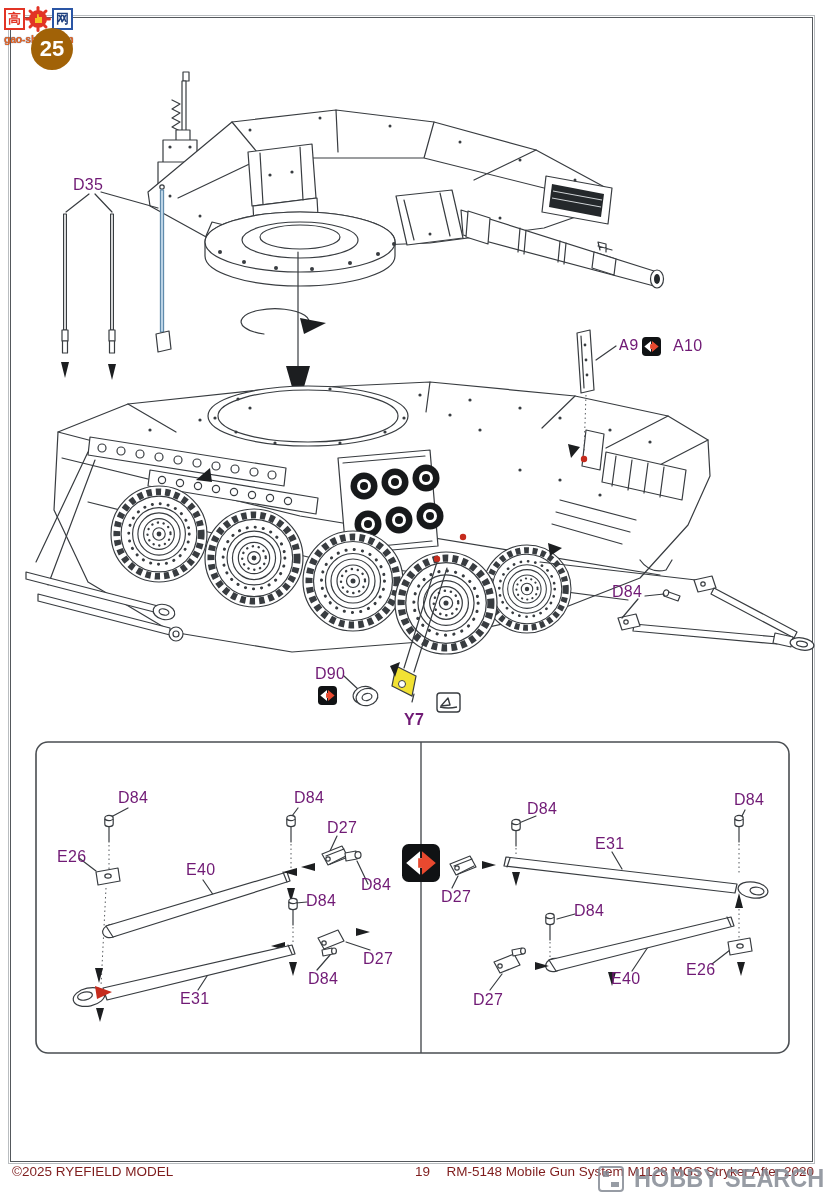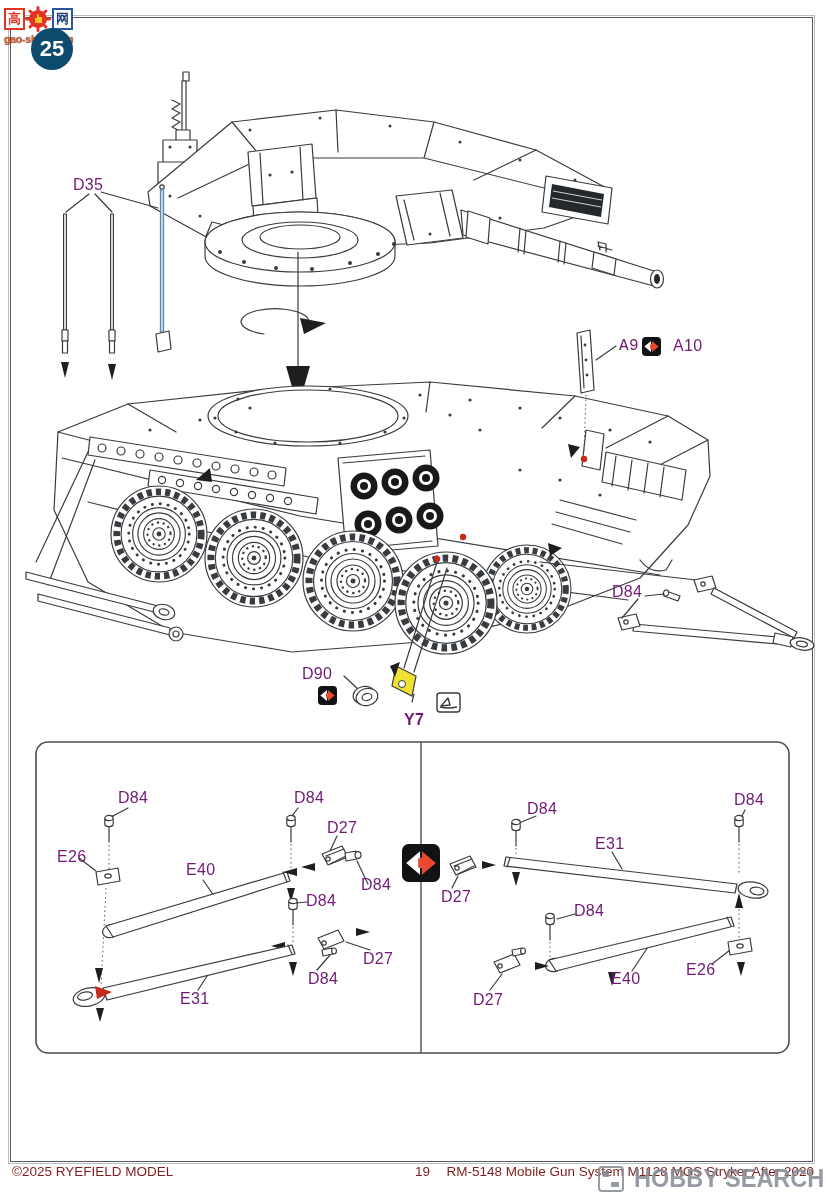--- a/index.html
+++ b/index.html
@@ -10,21 +10,21 @@
   .frame-inner{position:absolute;left:10px;top:17px;width:801px;height:1143px;
         border:1.5px solid #54585c;pointer-events:none;}
   svg.art{position:absolute;left:0;top:0;}
   .ln{fill:none;stroke:#383c40;stroke-width:1.2;stroke-linejoin:round;stroke-linecap:round;}
   .fw{fill:#ffffff;stroke:#383c40;stroke-width:1.2;stroke-linejoin:round;stroke-linecap:round;}
   .dt{fill:none;stroke:#55595d;stroke-width:1;stroke-dasharray:1.5 3;}
   .arr{fill:#1c1e20;stroke:none;}
   .b{fill:#383c40;stroke:none;}
   .callout{position:absolute;font-size:16px;color:#701a75;letter-spacing:.3px;white-space:nowrap;}
   .step-badge{position:absolute;left:31px;top:28px;width:42px;height:42px;border-radius:50%;
-        background:#0c4a6e;color:#fff;display:flex;align-items:center;justify-content:center;
+        background:#a16207;color:#fff;display:flex;align-items:center;justify-content:center;
         font-size:22px;font-weight:bold;}
   
   .gs{position:absolute;left:4px;top:8px;width:90px;}
   .gs-row{display:flex;align-items:flex-start;}
   .gs-box{width:17px;height:18px;border:2px solid;display:flex;align-items:center;justify-content:center;
         font-size:13px;font-weight:bold;background:#fff;}
   .gs-box.red{border-color:#e23425;color:#e23425;}
   .gs-box.blue{border-color:#2a55a5;color:#20407e;margin-left:1px;}
   .gs-url{font-size:10.5px;font-weight:bold;color:#e8641c;margin-top:1px;letter-spacing:-0.2px;
         text-shadow:0 0 1px #27407c;}
@@ -357,21 +357,21 @@
       <path class="fw" d="M512,950 L522,948 L523,954 L513,956 Z"></path>
       <ellipse class="fw" cx="523" cy="951" rx="2.4" ry="3"></ellipse>
     </g>
   </svg>
 
   <div id="labels-layer">
       <div class="callout" style="left: 73px; top: 176px;">D35</div>
       <div class="callout" style="left: 619px; top: 337px; font-family: Liberation Mono, monospace;">A9</div>
       <div class="callout" style="left: 673px; top: 337px;">A10</div>
       <div class="callout" style="left: 612px; top: 583px;">D84</div>
-      <div class="callout" style="left: 302px; top: 665px;">D90</div>
+      <div class="callout" style="left: 315px; top: 665px;">D90</div>
       <div class="callout" style="left: 404px; top: 711px; font-weight: bold;">Y7</div>
       <div class="callout" style="left: 118px; top: 789px;">D84</div>
       <div class="callout" style="left: 294px; top: 789px;">D84</div>
       <div class="callout" style="left: 327px; top: 819px;">D27</div>
       <div class="callout" style="left: 57px; top: 848px;">E26</div>
       <div class="callout" style="left: 186px; top: 861px;">E40</div>
       <div class="callout" style="left: 361px; top: 876px;">D84</div>
       <div class="callout" style="left: 306px; top: 892px;">D84</div>
       <div class="callout" style="left: 363px; top: 950px;">D27</div>
       <div class="callout" style="left: 308px; top: 970px;">D84</div>

